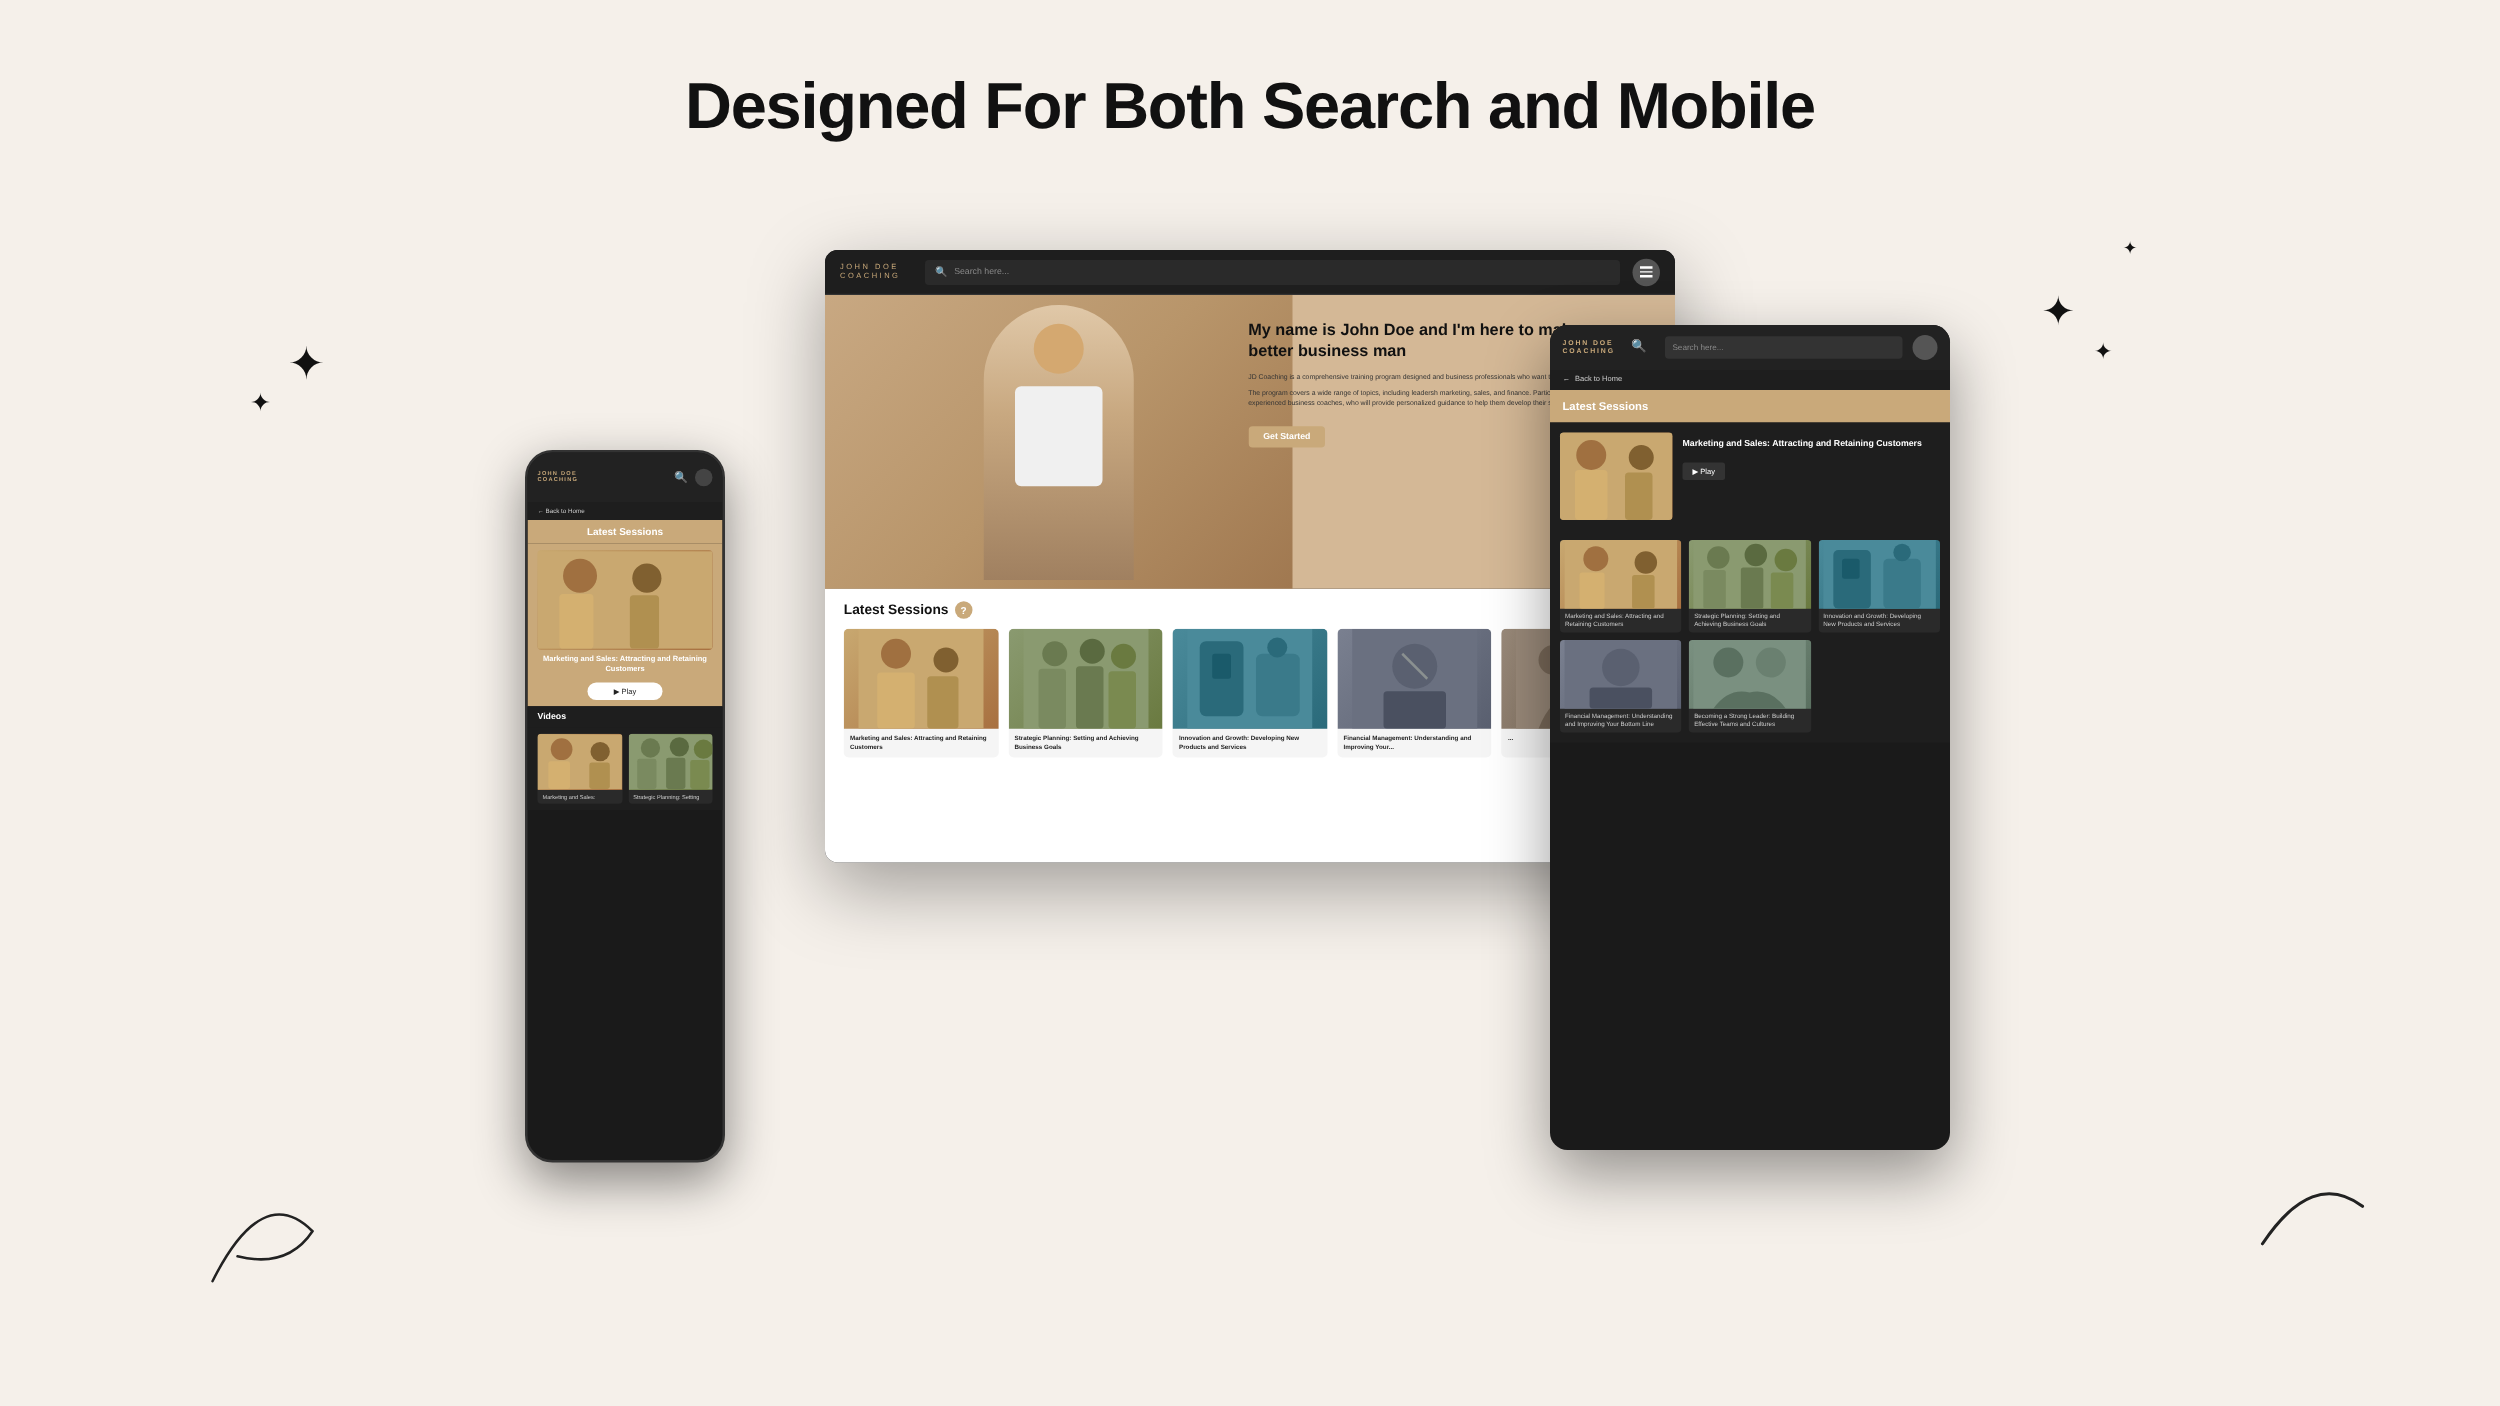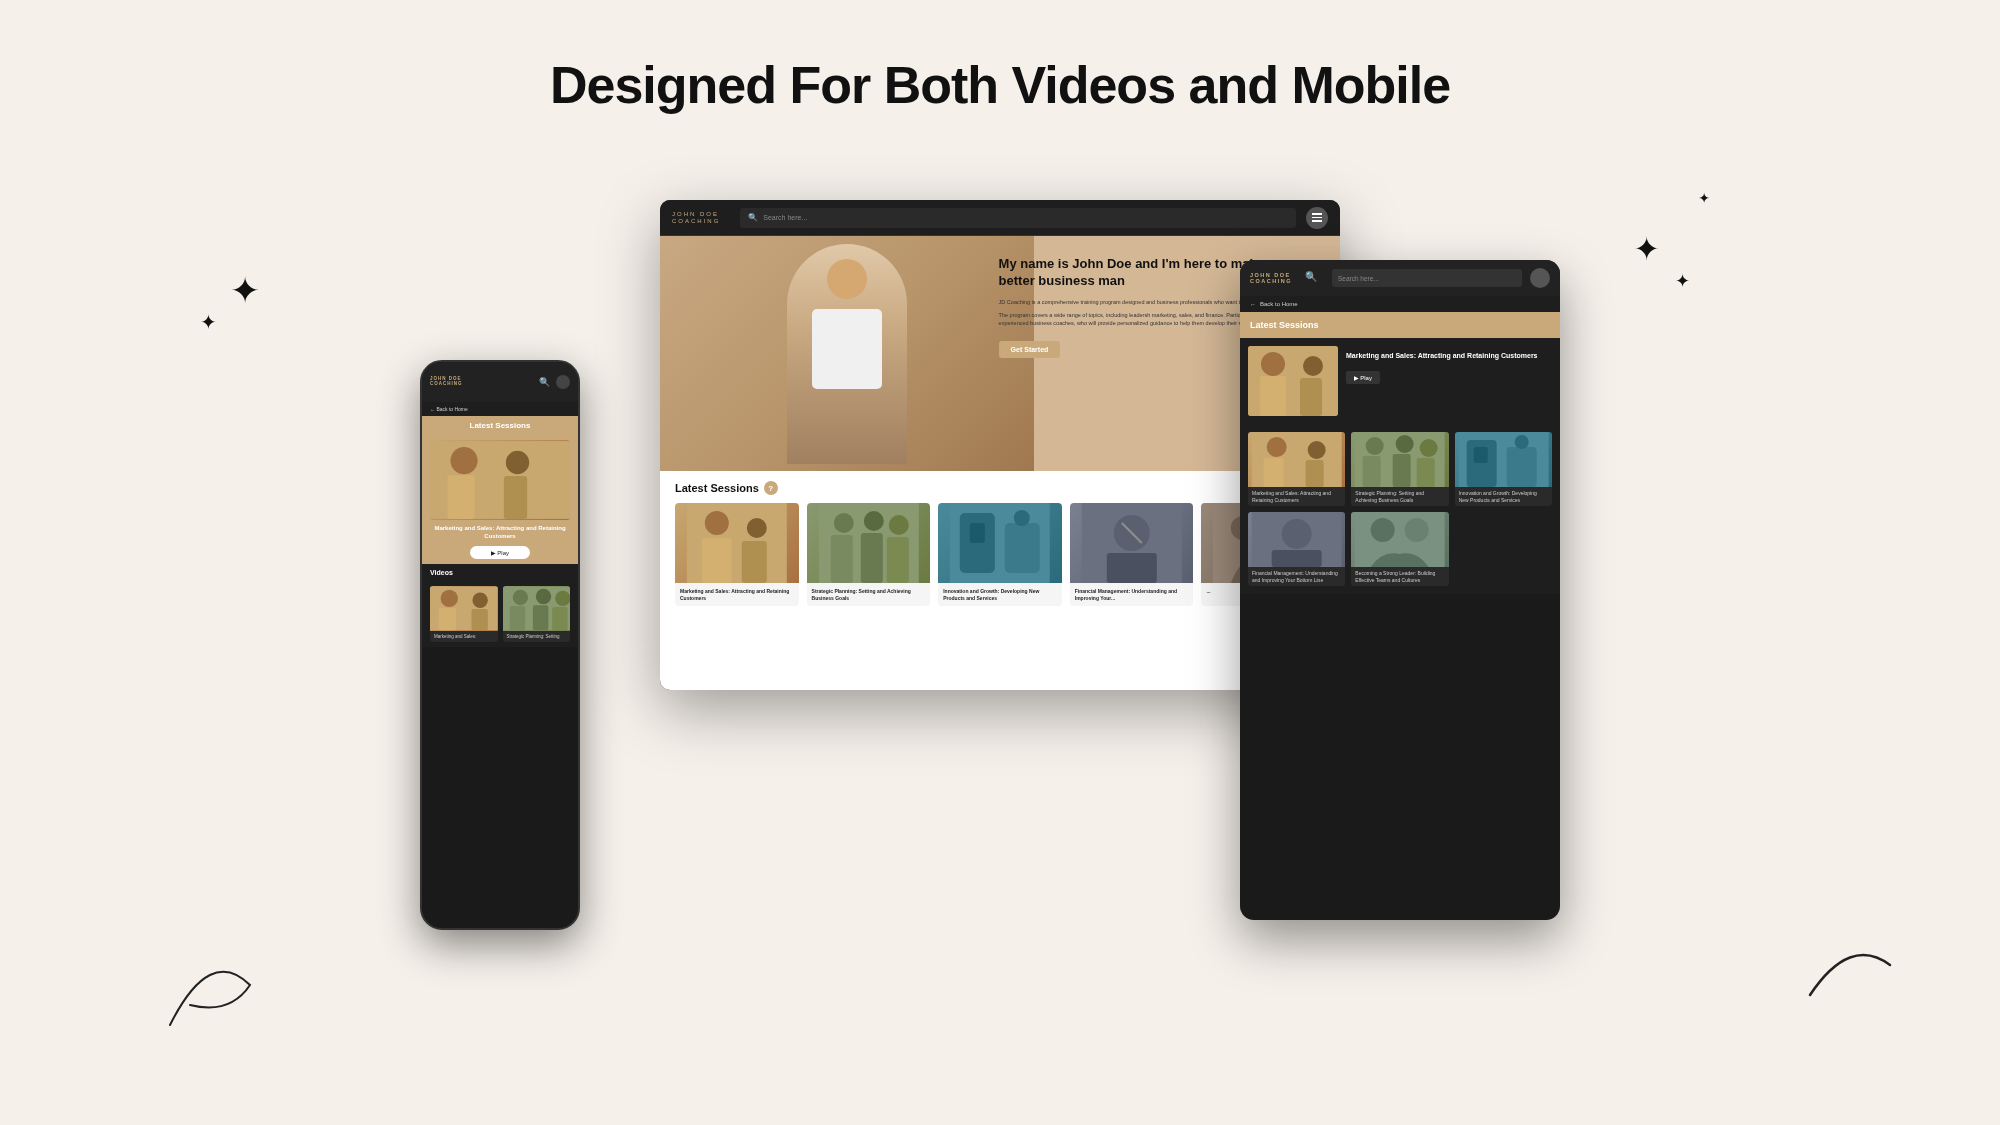--- a/index.html
+++ b/index.html
@@ -522,21 +522,21 @@
 <span class="star" style="top:190px; right:290px; font-size:14px;">✦</span>
 
 <svg class="bg-curve" style="bottom:80px; left:150px;" width="120" height="120" viewBox="0 0 120 120">
   <path d="M 20 100 Q 60 20 100 60 Q 80 90 40 80" stroke="#222" stroke-width="2" fill="none" stroke-linecap="round"></path>
 </svg>
 
 <svg class="bg-curve" style="bottom:120px; right:100px;" width="100" height="80" viewBox="0 0 100 80">
   <path d="M 10 70 Q 50 10 90 40" stroke="#222" stroke-width="2.5" fill="none" stroke-linecap="round"></path>
 </svg>
 
-<h1 class="main-heading">Designed For Both Videos and Mobile</h1>
+<h1 class="main-heading">Designed For Both Search and Mobile</h1>
 
 <div class="devices-container">
 
   <div class="desktop-mockup">
 
     <div class="desktop-header">
       <div class="desktop-brand">
         <span>JOHN DOE</span>
         <span>COACHING</span>
       </div>

